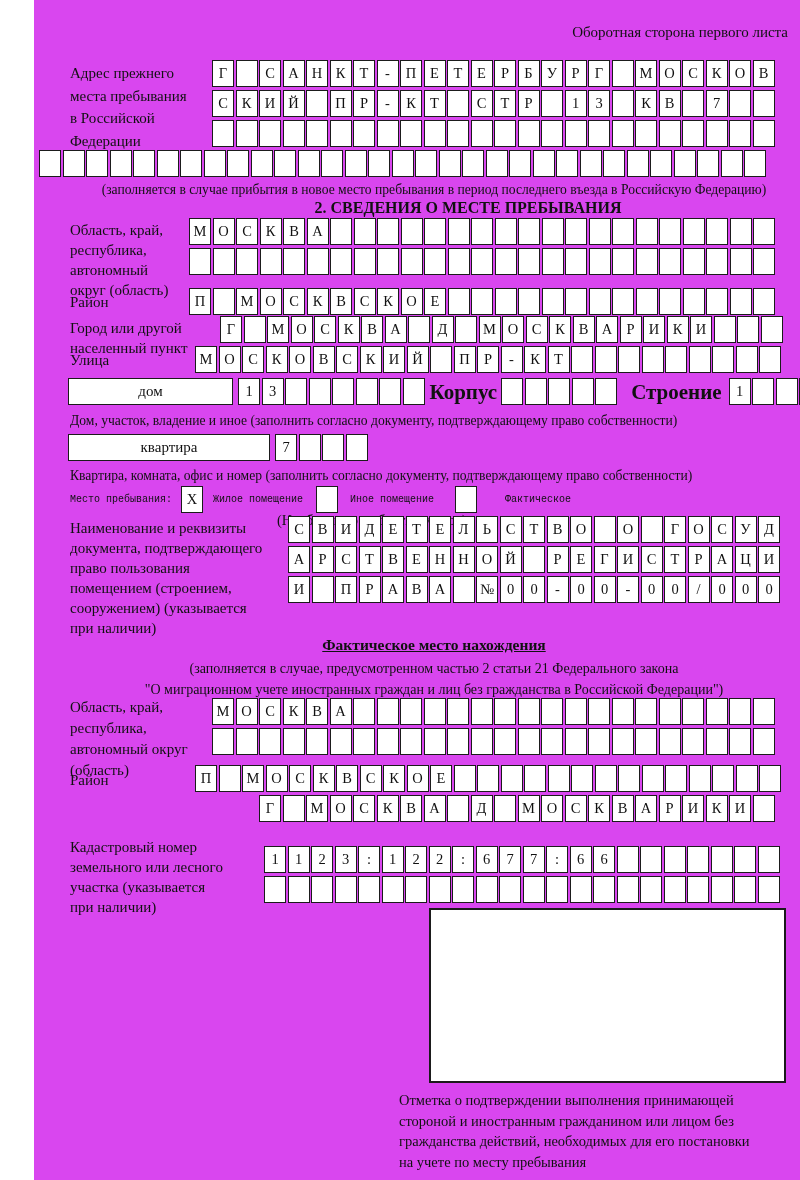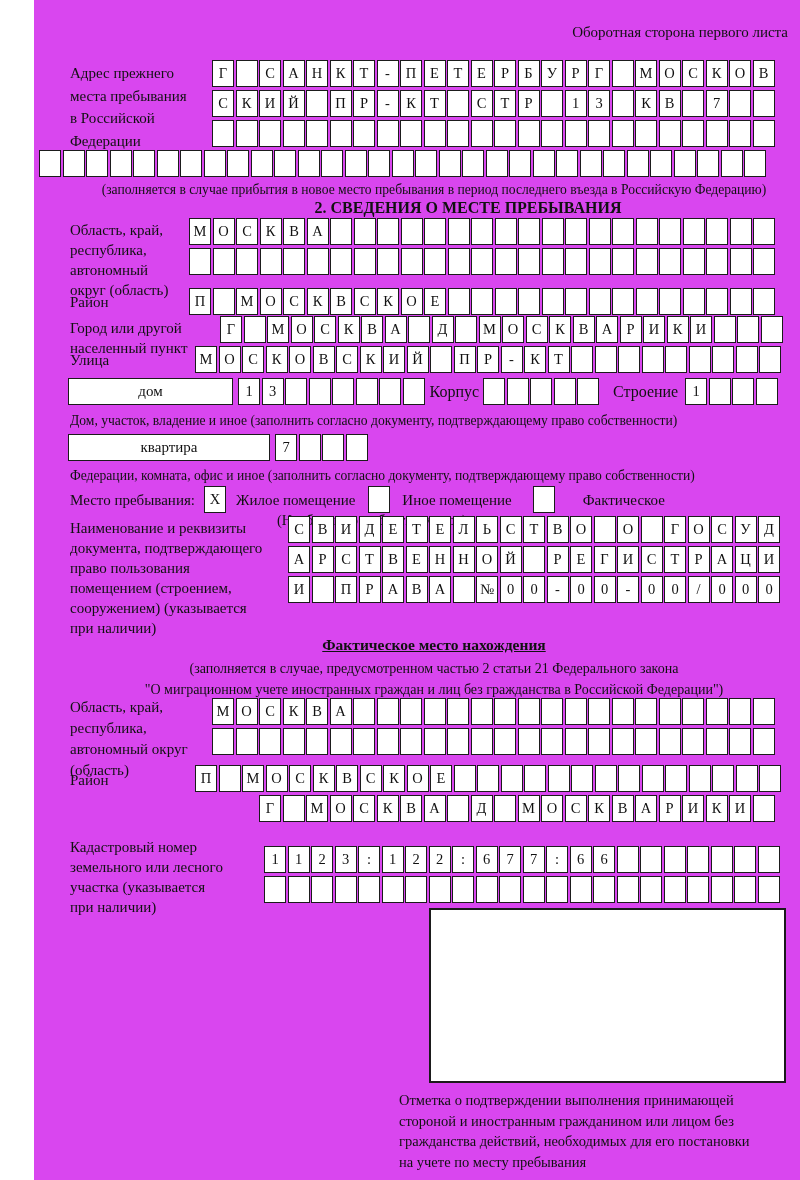--- a/index.html
+++ b/index.html
@@ -8,27 +8,27 @@
   .note{position:absolute;font-size:15px;}
   .label{position:absolute;font-size:15px;line-height:20px;}
   .lh22 > div{line-height:22.5px;}
   .lh21 > div{line-height:21px;}
   .boxrow{position:absolute;display:flex;gap:1.5px;}
   .cbox{flex:0 0 auto;width:20px;height:25px;border:1.6px solid #1b1b1b;
         font-size:14.5px;line-height:25px;text-align:center;background:#fff;}
   .boxes-inline{display:flex;gap:1.5px;}
   .widebox{flex:0 0 auto;border:1.6px solid #1b1b1b;height:25px;line-height:25px;
            text-align:center;font-size:15px;background:#fff;}
-  .inline-label{font-size:16px;line-height:28px;white-space:nowrap;}
+  .inline-label{font-size:21px;line-height:28px;white-space:nowrap;font-weight:bold;}
   .caption{position:absolute;font-size:13.6px;line-height:17px;}
   .center{left:0;width:800px;text-align:center;}
   .h2{position:absolute;font-size:16px;font-weight:bold;padding-left:34px;}
   .title-bold{position:absolute;font-size:15.5px;font-weight:bold;text-decoration:underline;}
   .flexrow{position:absolute;display:flex;align-items:flex-start;}
-  .opt{font-size:15px;line-height:28px;white-space:nowrap;}
+  .opt{font-size:10px;line-height:28px;white-space:nowrap;font-family:Liberation Mono, monospace;}
   .stamp-box{position:absolute;border:2px solid #1b1b1b;background:#fff;}
 </style>
 </head>
 <body>
 
 <div class="page">
 
   <div class="note" style="top:24px;right:46px">Оборотная сторона первого листа</div>
 
   <div class="label lh22" style="left:36px;top:62px">
@@ -334,21 +334,21 @@
 
   <div class="flexrow" style="left:34px;top:434px">
     <div class="widebox" style="width:200px">квартира</div>
     <div class="boxes-inline" style="margin-left:5px">
         <span class="cbox">7</span>
         <span class="cbox"></span>
         <span class="cbox"></span>
         <span class="cbox"></span>
       </div>
   </div>
-  <div class="caption" style="left:36px;top:467px">Федерации, комната, офис и иное (заполнить согласно документу, подтверждающему право собственности)</div>
+  <div class="caption" style="left:36px;top:467px">Квартира, комната, офис и номер (заполнить согласно документу, подтверждающему право собственности)</div>
 
   <div class="flexrow" style="left:36px;top:486px">
     <span class="opt">Место пребывания:</span>
     <span class="cbox" style="margin-left:9px">X</span>
     <span class="opt" style="margin-left:10px">Жилое помещение</span>
     <span class="cbox" style="margin-left:13px"></span>
     <span class="opt" style="margin-left:12px">Иное помещение</span>
     <span class="cbox" style="margin-left:21px"></span>
     <span class="opt" style="margin-left:28px">Фактическое</span>
   </div>

